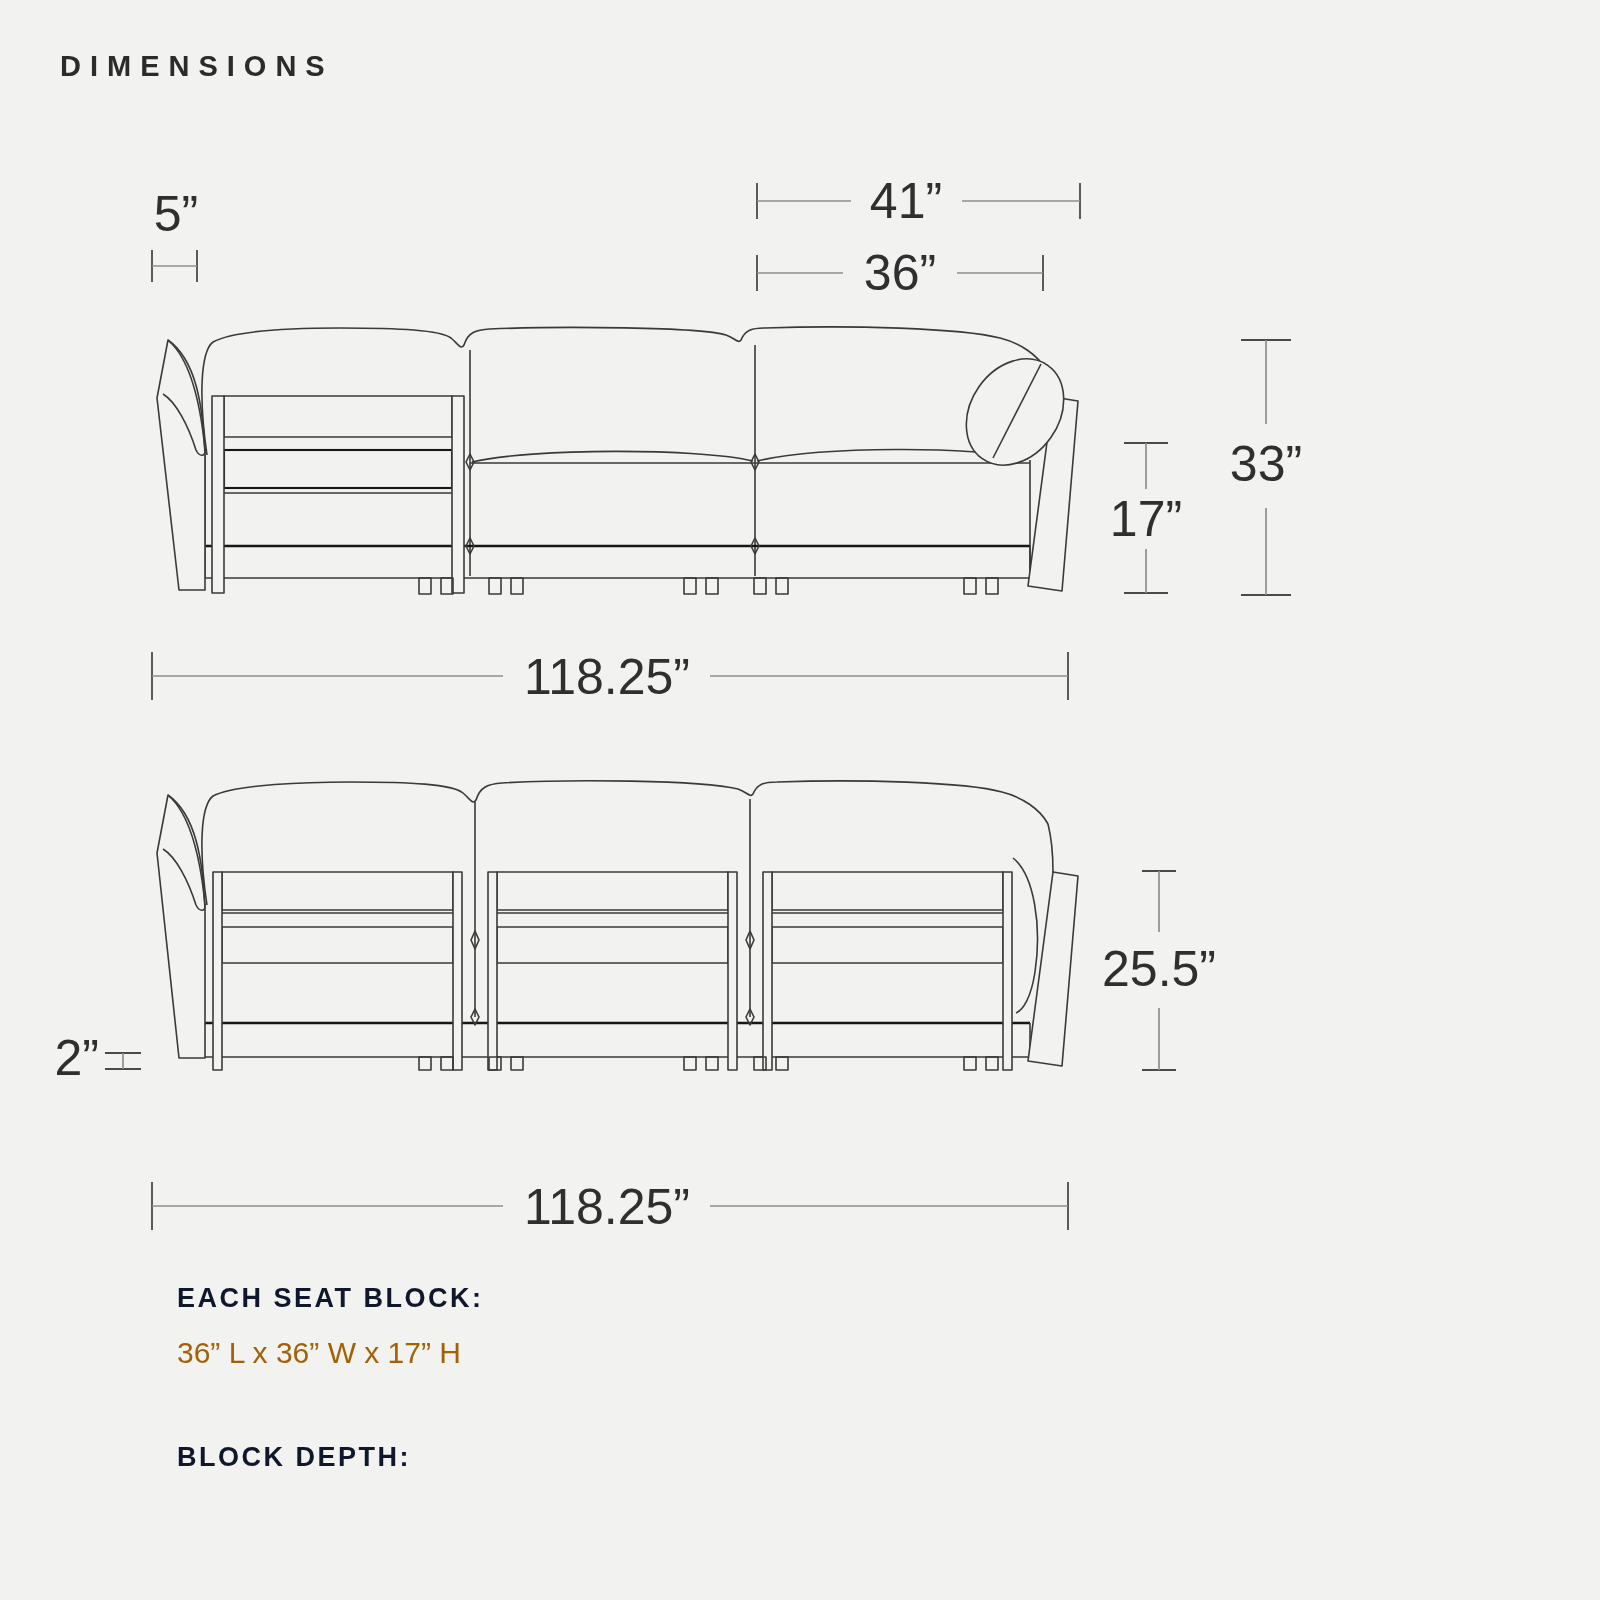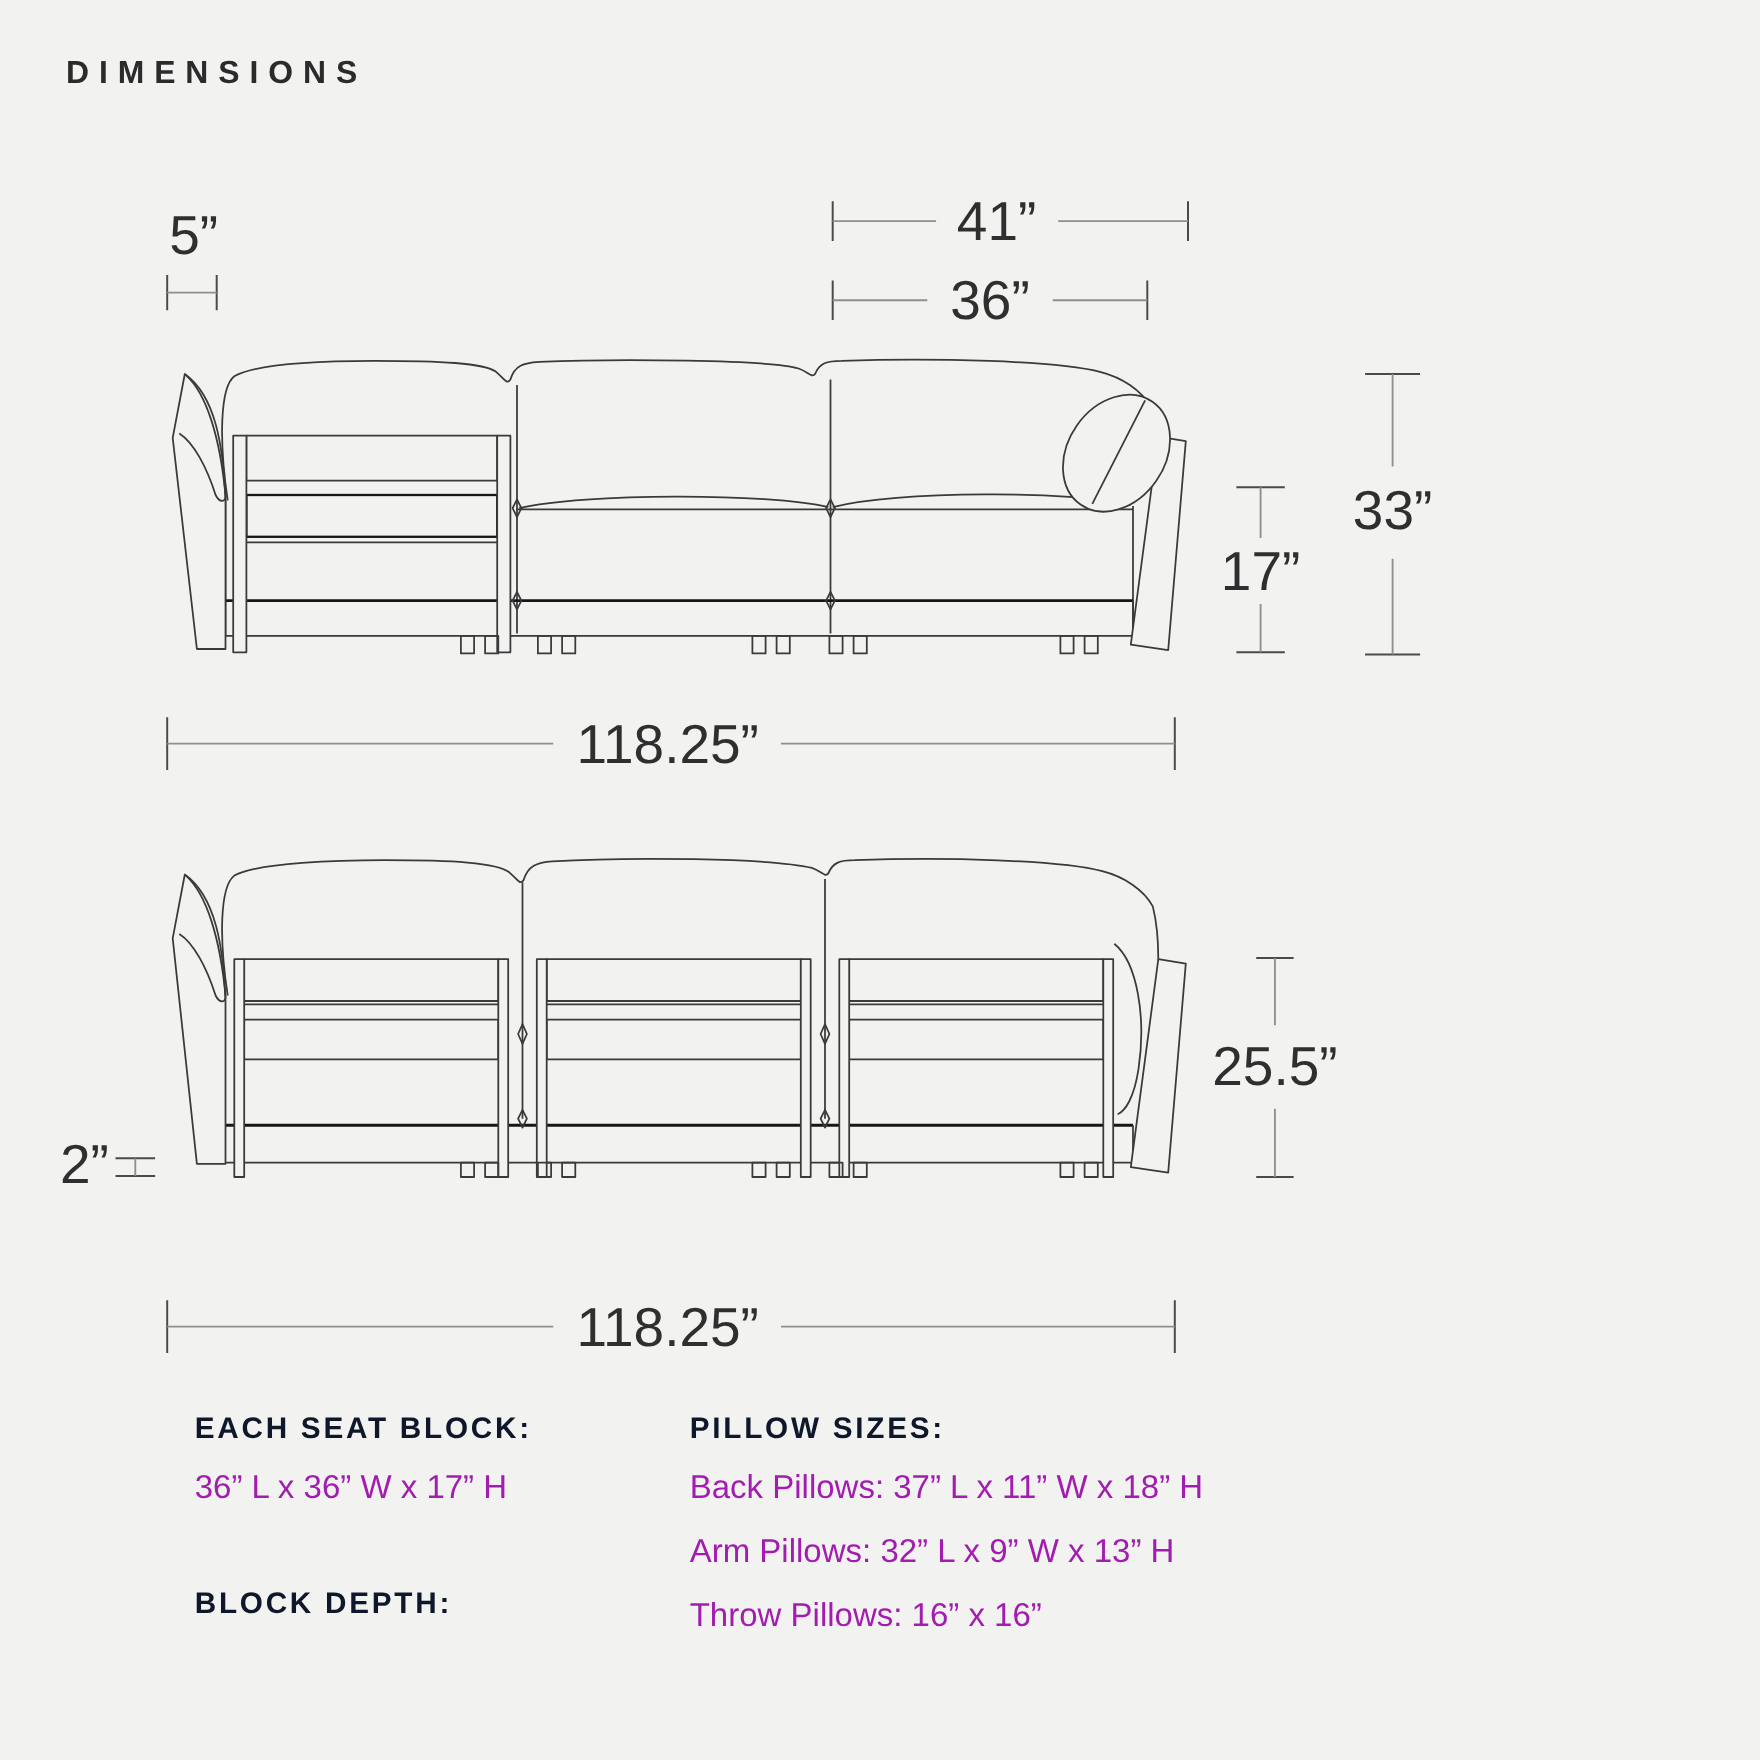--- a/index.html
+++ b/index.html
@@ -11,21 +11,21 @@
   svg text{font-family:"Liberation Sans",sans-serif;}
   .thin{fill:none;stroke:var(--line,#3a3a3a);stroke-width:1.6px;stroke-linejoin:round;}
   .bold{fill:none;stroke:var(--line_bold,#161616);stroke-width:2.6px;}
   .med{fill:none;stroke:var(--line_bold,#161616);stroke-width:2.1px;}
   .fillbg{fill:var(--background,#f2f2f1);stroke:var(--line,#3a3a3a);stroke-width:1.6px;stroke-linejoin:round;}
   .dimline{fill:none;stroke:var(--dim_line,#8f8f8f);stroke-width:1.7px;}
   .dimtick{fill:none;stroke:var(--dim_tick,#4a4a4a);stroke-width:1.8px;}
   .dimtext{font-size:50px;fill:var(--text,#333333);}
   .spec{position:absolute;}
   .spec h3{margin:0;font-size:27px;font-weight:700;letter-spacing:2.5px;color:#0f172a;}
-  .spec p{margin:0;font-size:30px;font-weight:400;color:#a21caf;}
+  .spec p{margin:0;font-size:30px;font-weight:400;color:#a16207;}
   .spec .gap-s{margin-top:22px;}
   .spec .gap-l{margin-top:72px;}
   .spec .gap-m{margin-top:24px;}
 </style>
 </head>
 <body>
 
 <div class="canvas">
 
   <h1 class="title">DIMENSIONS</h1>
@@ -202,20 +202,14 @@
       </g>
     </g>
   </svg>
 
   <div class="spec" style="left:177px;top:1283px;">
     <h3>EACH SEAT BLOCK:</h3>
     <p class="gap-s">36” L x 36” W x 17” H</p>
     <h3 class="gap-l">BLOCK DEPTH:</h3>
   </div>
 
-  <div class="spec" style="left:627px;top:1283px;">
-    <h3>PILLOW SIZES:</h3>
-    <p class="gap-s">Back Pillows: 37” L x 11” W x 18” H</p>
-    <p class="gap-m">Arm Pillows: 32” L x 9” W x 13” H</p>
-    <p class="gap-m">Throw Pillows: 16” x 16”</p>
-  </div>
 
 </div>
 
 </body></html>

